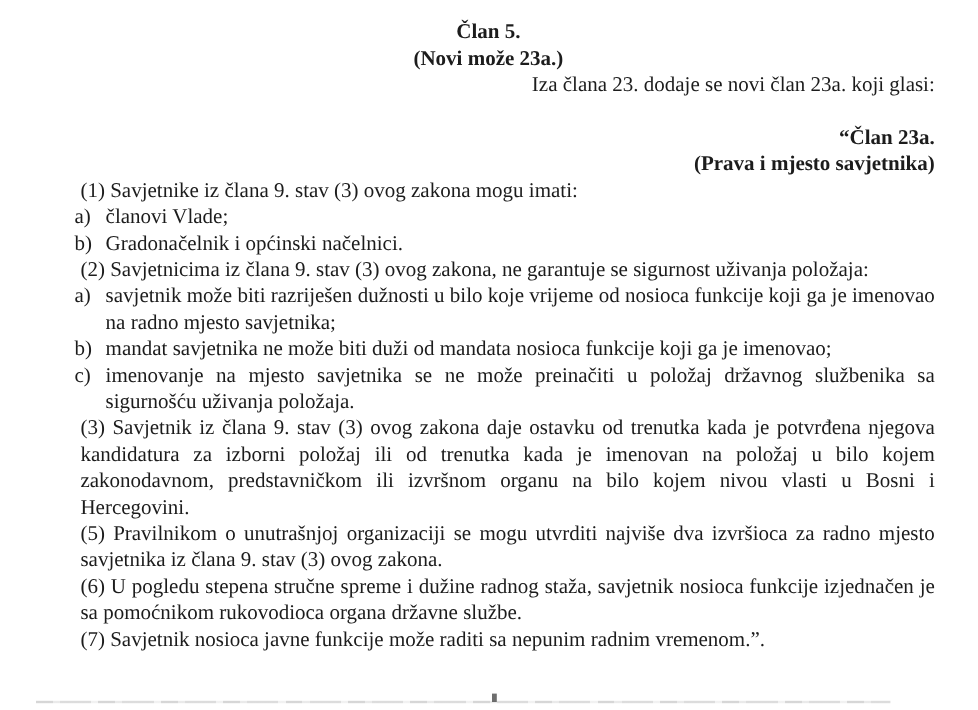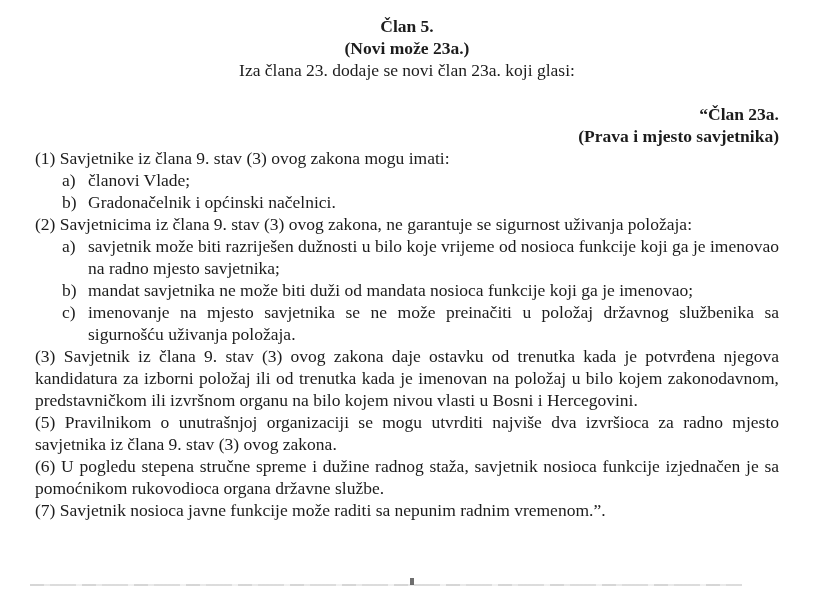--- a/index.html
+++ b/index.html
@@ -21,31 +21,32 @@
     height: 592px;
     padding: 15px 36px 0 35px;
     font-size: 17.5px;
     line-height: 22px;
   }
   .heading {
     text-align: center;
     font-weight: bold;
   }
   .intro {
-    text-align: center;
+    text-align: right;
   }
   .spacer {
     height: 22px;
   }
   .subheading {
     text-align: right;
     font-weight: bold;
   }
   .para {
     text-align: justify;
+    margin-left: 32px;
   }
   .para .pnum {
     white-space: nowrap;
   }
   .subitem {
     margin-left: 53px;
     position: relative;
     text-align: justify;
   }
   .subitem .marker {

